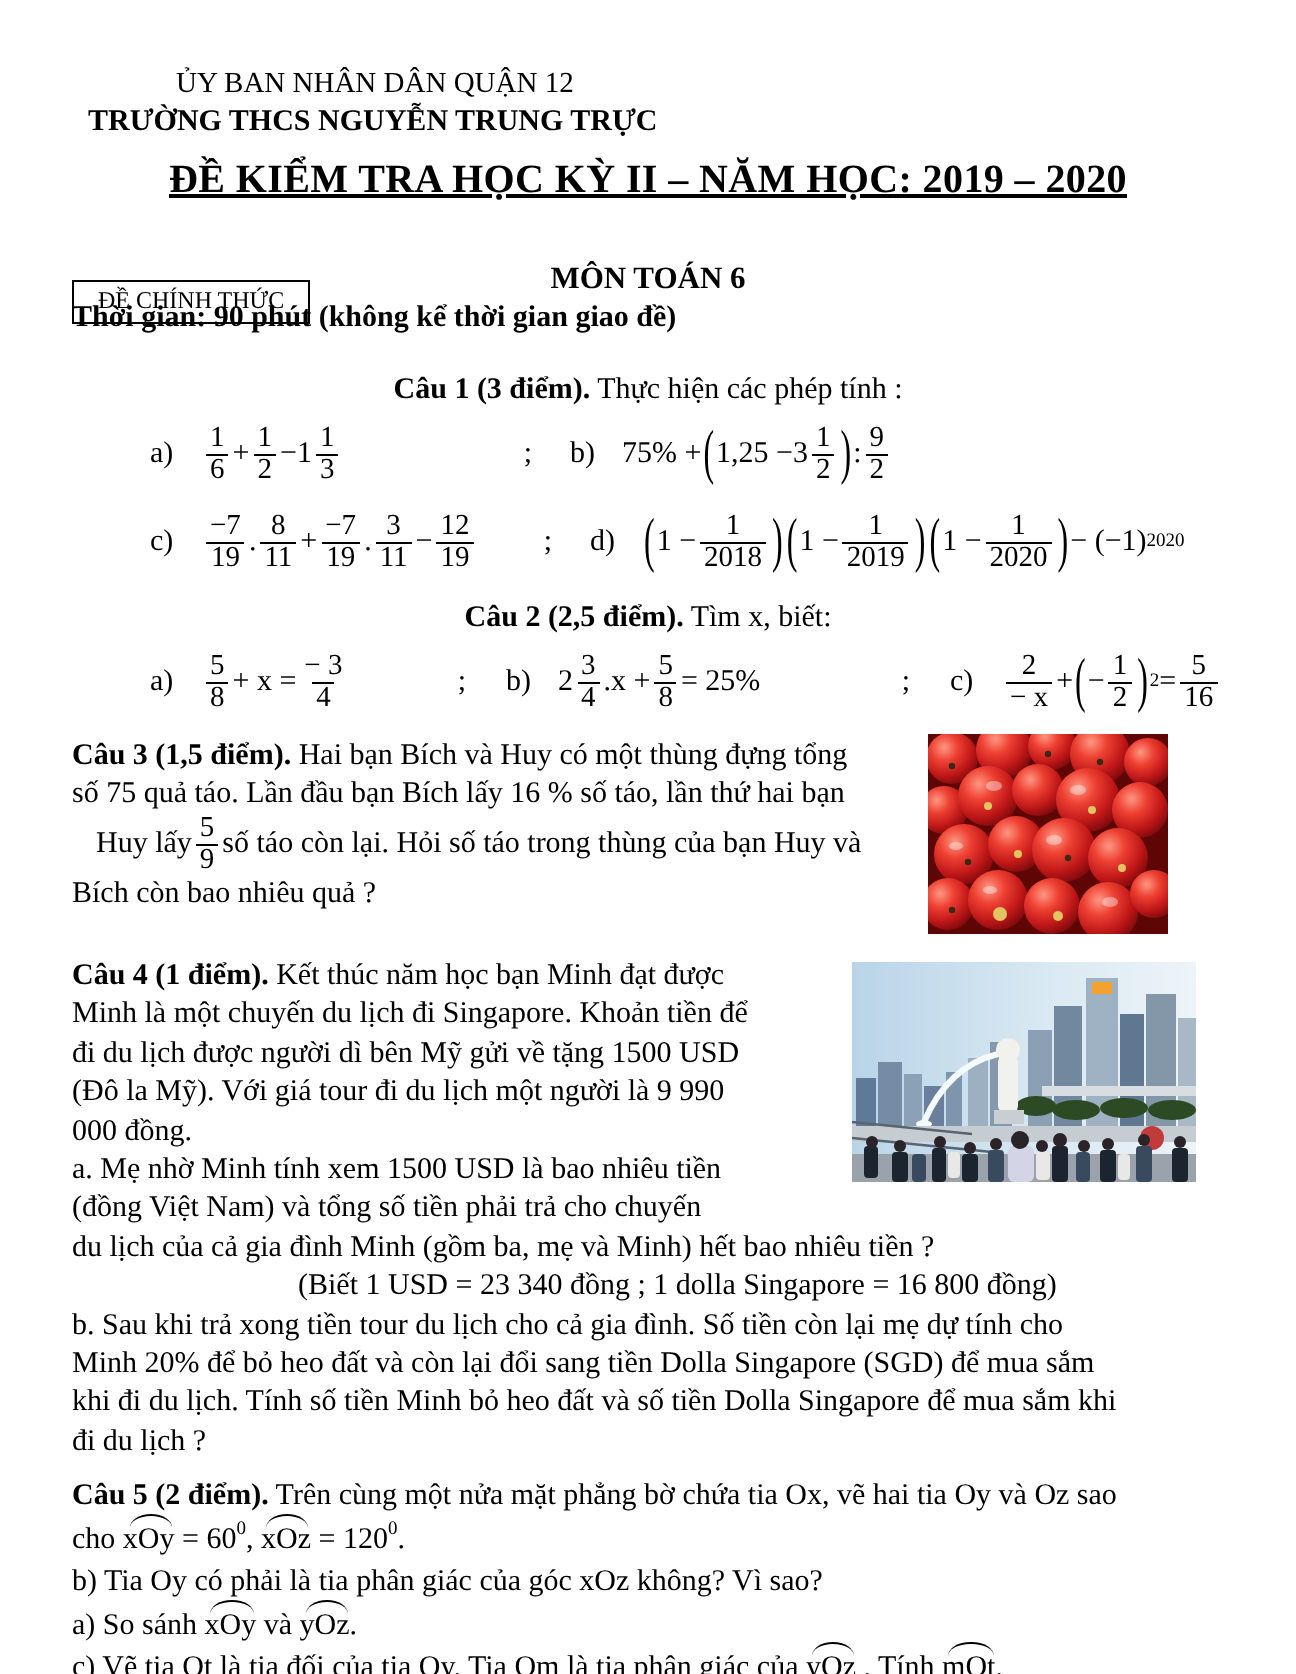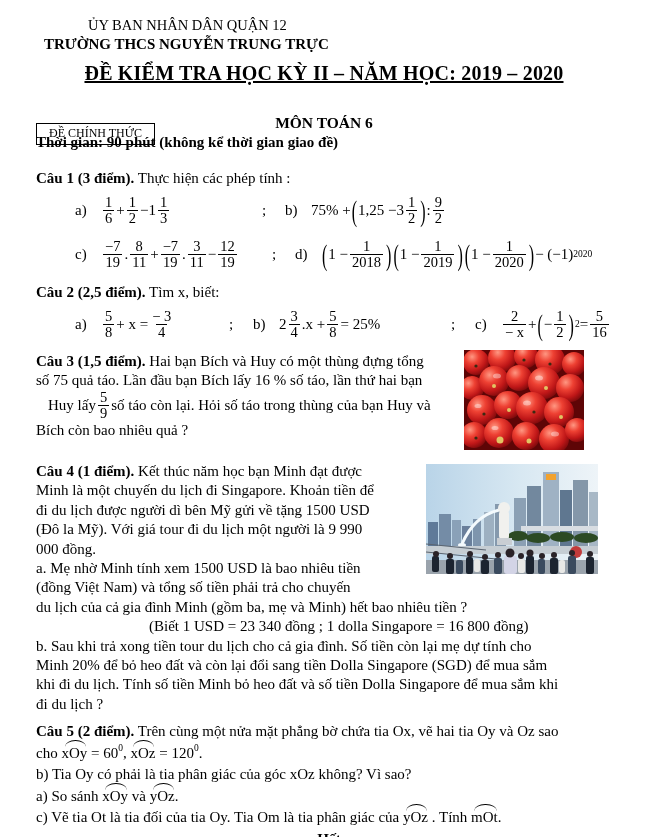--- a/index.html
+++ b/index.html
@@ -9,34 +9,34 @@
     background:#ffffff;
     color:#000;
     font-family:"Liberation Serif","DejaVu Serif",serif;
     font-size:15px;
     line-height:19px;
     overflow:hidden;
     box-sizing:border-box;
     padding:0 36px;
   }
   
-  .org1{padding-top:16px;margin-left:52px;font-size:14.5px;}
+  .org1{padding-top:33px;margin-left:52px;font-size:14.5px;}
   .org2{margin-left:8px;font-weight:bold;font-size:15px;}
   .title{text-align:center;font-weight:bold;font-size:20px;line-height:25px;margin-top:7px;letter-spacing:.2px;text-decoration:underline;}
   .subhead{position:relative;height:44px;margin-top:1px;}
   .exam-box{
     position:absolute;left:0;top:9px;
     border:1.5px solid #000;
     padding:2px 12px 3px 12px;
     font-size:12px;line-height:15px;
   }
   .subject{text-align:center;font-weight:bold;font-size:15.5px;line-height:18px;margin-top:28px;}
   .duration{text-align:left;font-weight:bold;font-size:15px;line-height:20px;}
   
-  .qhead{line-height:19px;}
+  .qhead{line-height:19px;text-align:center;}
   .qhead b{font-weight:bold;}
   .q1{margin-top:11px;}
   .q2{margin-top:7px;}
   .frow{display:flex;align-items:center;height:44px;padding-left:39px;}
   .plabel{width:26px;flex:0 0 auto;}
   .fx{flex:0 0 auto;display:inline-flex;align-items:center;white-space:nowrap;}
   .fxa{width:142px;}
   .fxc{width:152px;}
   .fq2a{width:108px;}
   .fq2b{width:152px;}

